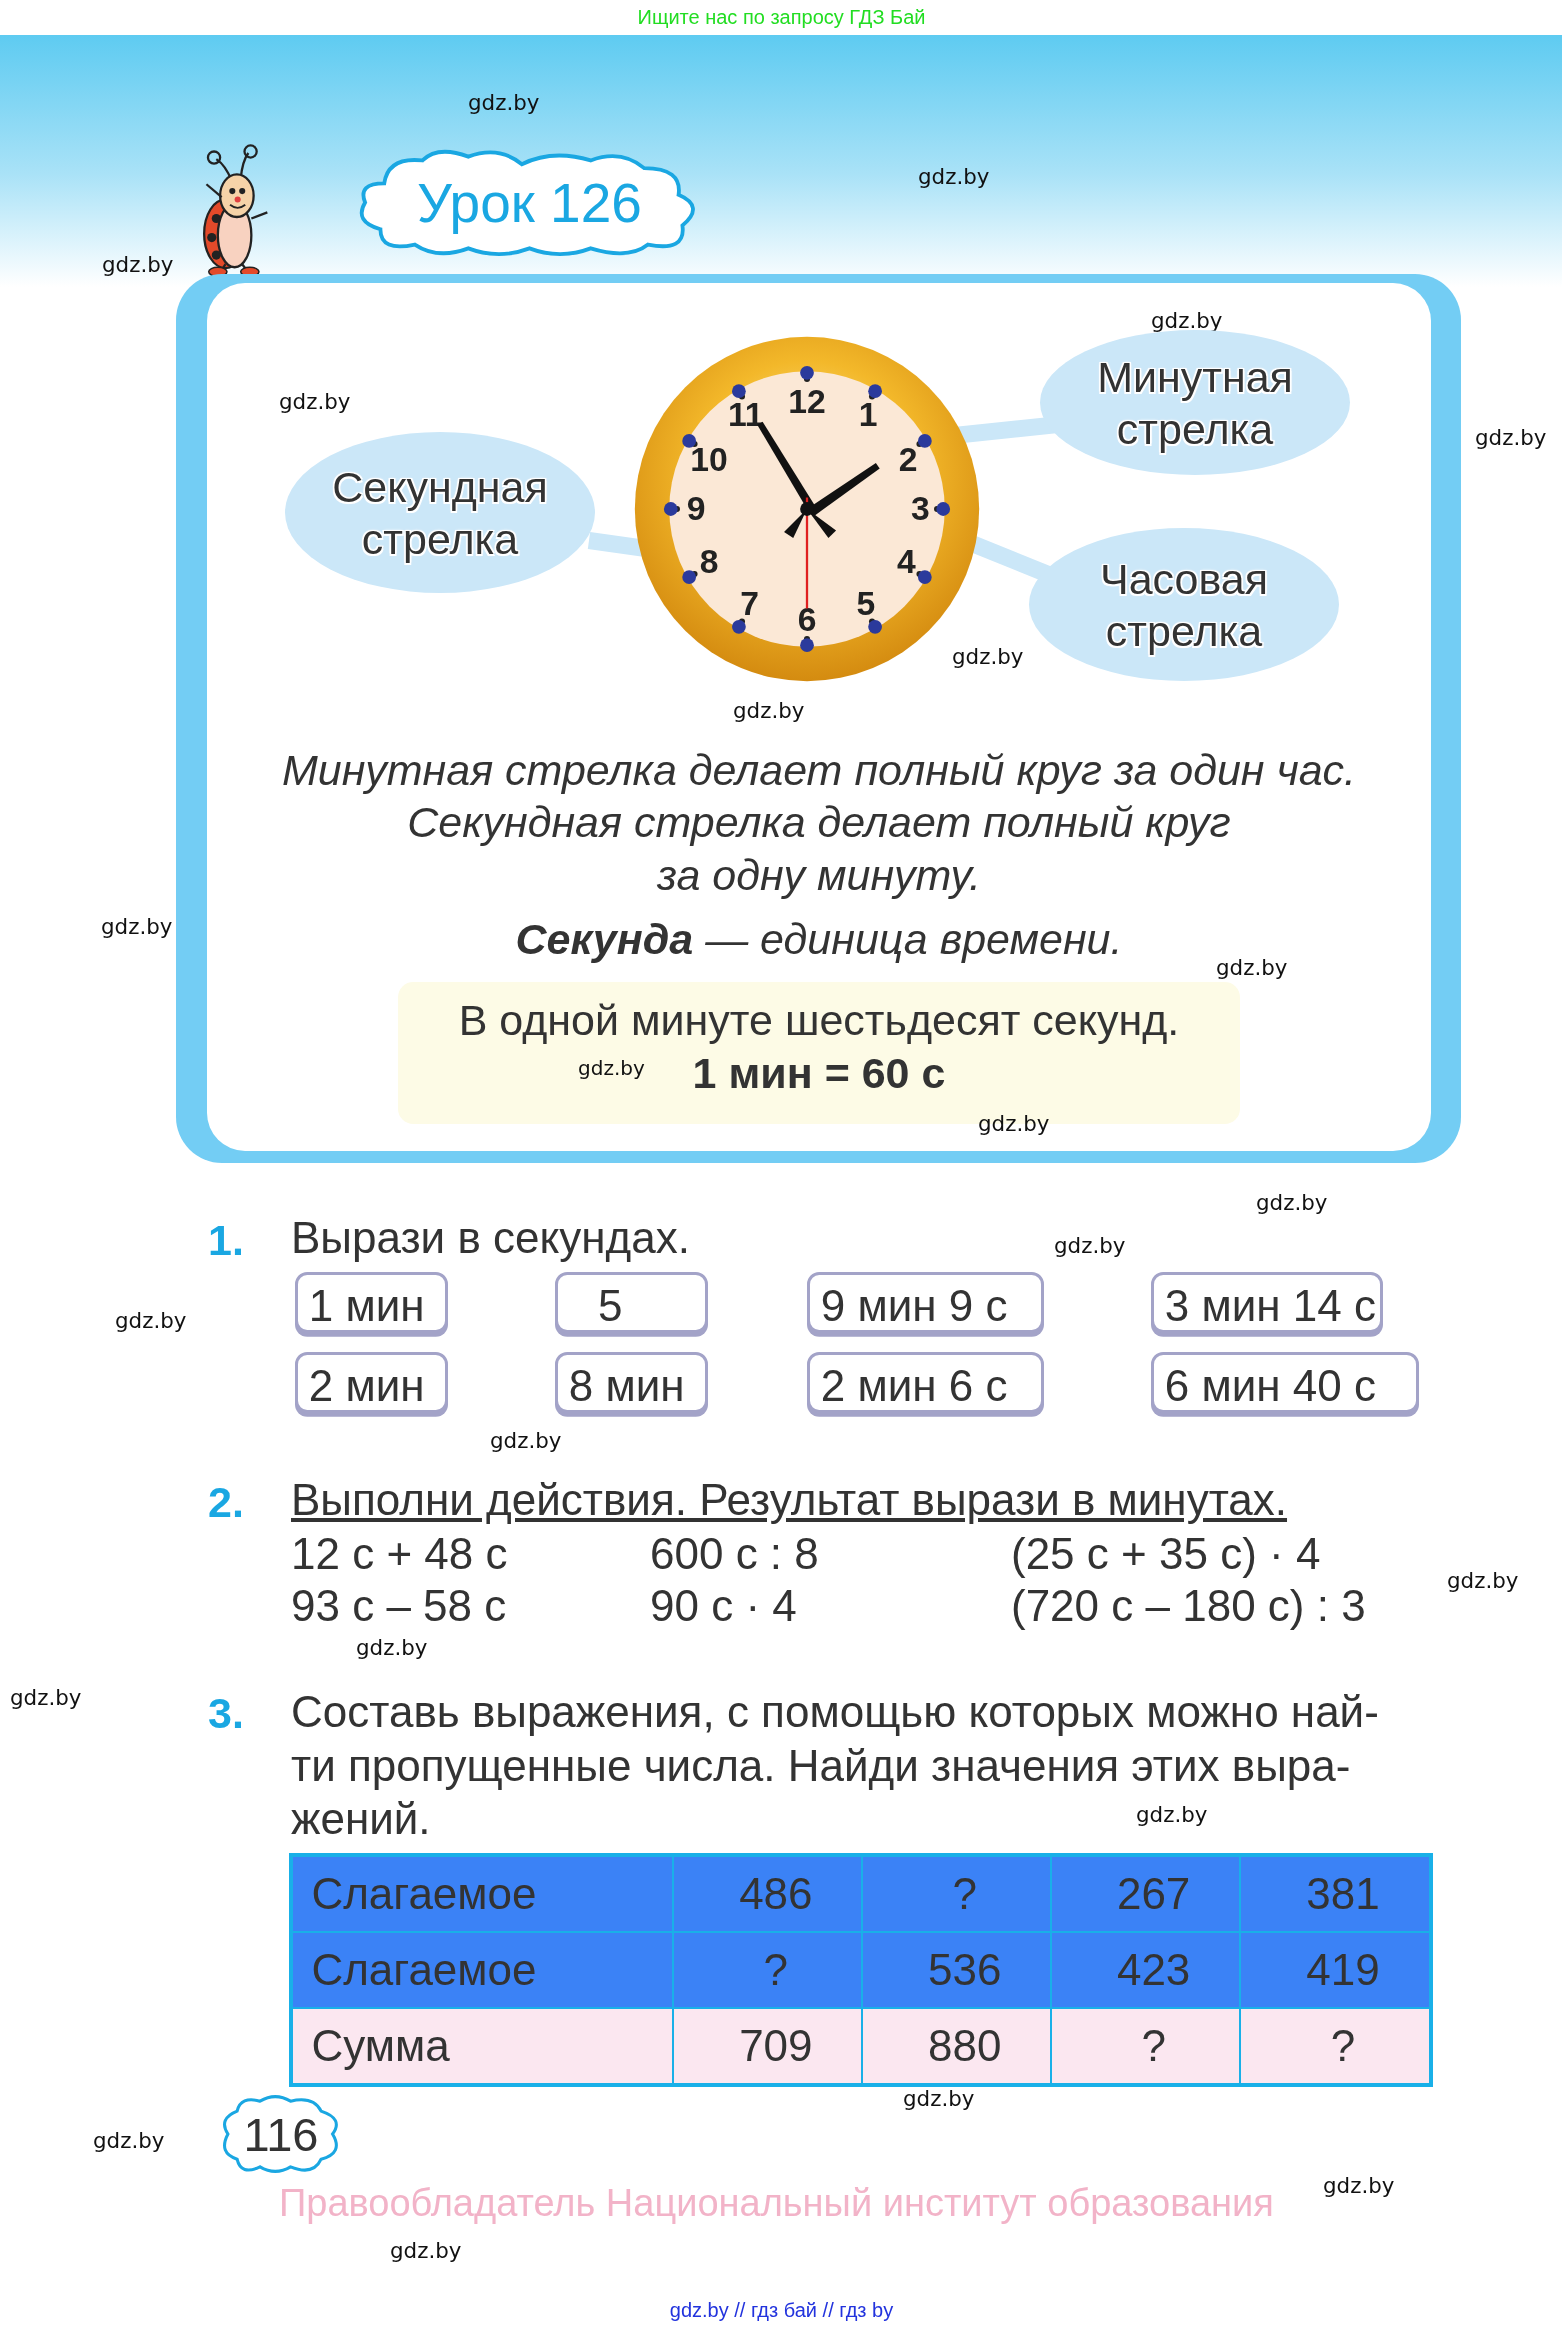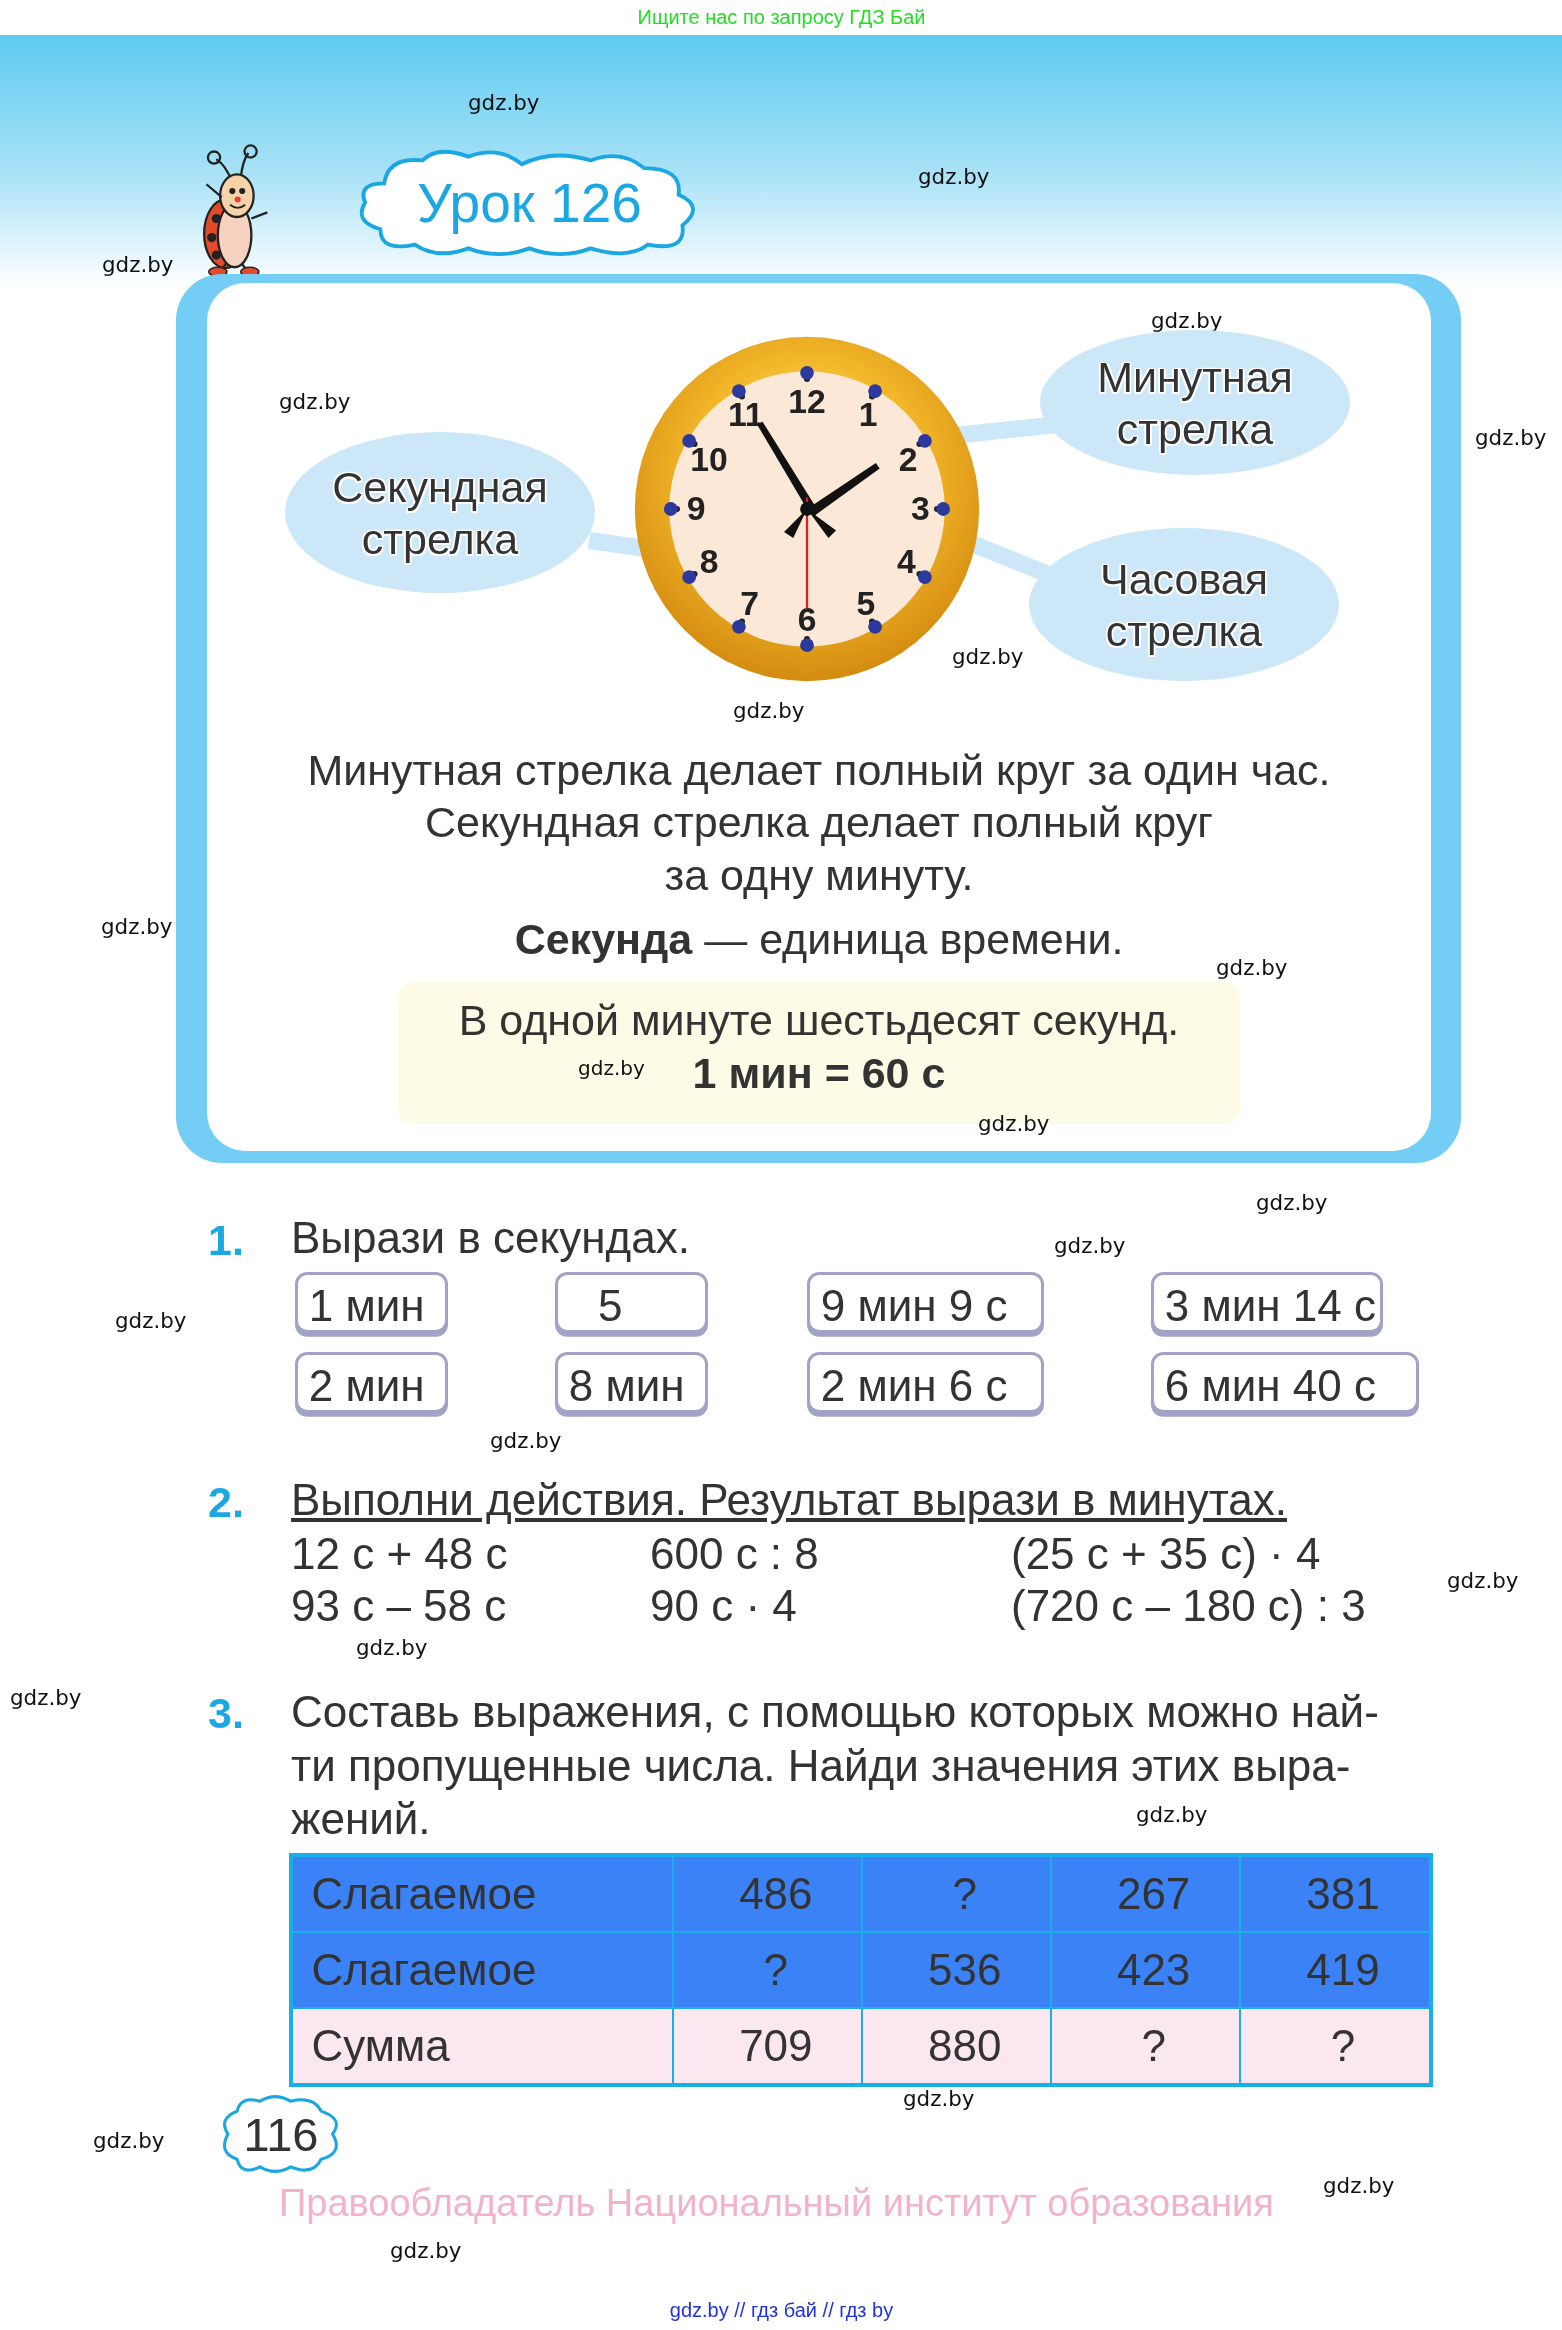--- a/index.html
+++ b/index.html
@@ -47,21 +47,21 @@
     display:flex; flex-direction:column; align-items:center; justify-content:center;
     font-size:43px; color:#333; line-height:52px; text-align:center;
     text-shadow: 0 0 3.1px #fff, 0 0 3.1px #fff, 1.5px 1.5px 0 #fff, -1.5px -1.5px 0 #fff, 1.5px -1.5px 0 #fff, -1.5px 1.5px 0 #fff;
   }
   .pointer { position:absolute; background:#cbe7f8; height:17px; transform-origin:left center; }
 
   .clock { position:absolute; left:631px; top:333px; width:352px; height:352px; }
 
   .rule-text {
     position:absolute; left:207px; width:1224px; text-align:center;
-    font-size:43px; line-height:52px; color:#333;
+    font-size:43px; line-height:52px; color:#333;font-style:italic;
   }
   .rule-text b { font-weight:bold; }
   .highlight-box {
     position:absolute; left:398px; top:982px; width:842px; height:142px;
     background:#fdfbe6; border-radius:15.3px;
   }
   .highlight-line {
     position:absolute; left:0; width:842px; text-align:center; font-size:43px; color:#333;
   }
 

